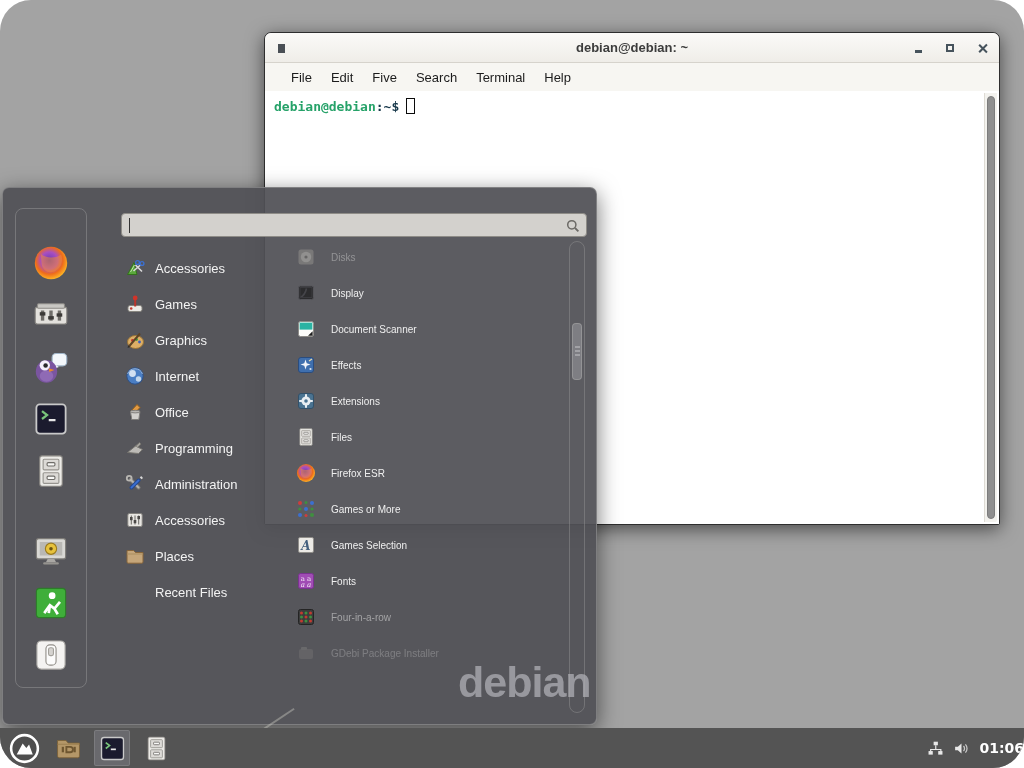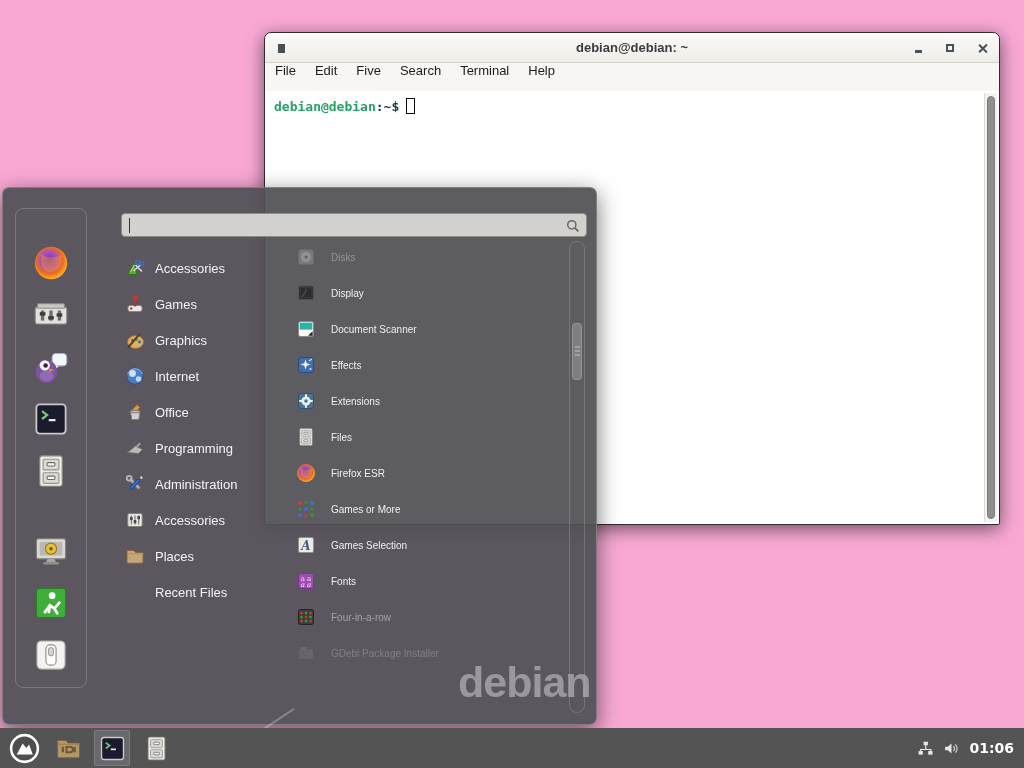--- a/index.html
+++ b/index.html
@@ -1,34 +1,34 @@
 <!DOCTYPE html>
 <html><head>
 <meta charset="utf-8">
 <style>
   * { margin:0; padding:0; box-sizing:border-box; }
   html,body { width:1024px; height:768px; overflow:hidden; font-family:"Liberation Sans", sans-serif; }
-  #desktop { position:relative; width:1024px; height:768px; background:#f9a8d4; overflow:hidden; }
+  #desktop { position:relative; width:1024px; height:768px; background:#a3a3a3; overflow:hidden;border-radius:31px; }
 
   
   #terminal-window { position:absolute; left:264px; top:32px; width:736px; height:493px;
     background:#ffffff; border:1px solid #2e2e2e; border-radius:7px 7px 2px 2px;
     box-shadow:0 4px 18px rgba(0,0,0,0.55); }
   .titlebar { position:relative; height:30px; background:linear-gradient(#fbfaf8,#efede8);
     border-bottom:1px solid #d6d3cc; border-radius:7px 7px 0 0; display:flex; align-items:center; justify-content:center; }
   .titlebar .win-mini-icon { position:absolute; left:13px; top:11px; width:7px; height:9px; background:#4a4f55; }
   .titlebar .title { font-size:13px; font-weight:bold; color:#3c3c3c; }
   .win-controls { position:absolute; right:12px; top:0; height:30px; display:flex; align-items:center; gap:24px; }
   .wc { display:inline-block; cursor:default; }
   .wc-min { width:7px; height:3px; background:#46535c; margin-top:6px; }
   .wc-max { width:8px; height:8px; border:2px solid #46535c; }
   .wc-close { position:relative; width:9px; height:9px; }
   .wc-close::before, .wc-close::after { content:""; position:absolute; left:4px; top:-1px; width:2.4px; height:11px; background:#46535c; }
   .wc-close::before { transform:rotate(45deg); } .wc-close::after { transform:rotate(-45deg); }
-  .menubar { height:28px; background:#f7f6f2; display:flex; gap:19px; padding-left:10px; }
+  .menubar { height:28px; background:#f7f6f2; display:flex; align-items:center; gap:19px; padding-left:26px; }
   .tmenu-item { font-size:13px; color:#1c1c1c; cursor:default; }
   .term-content { position:relative; height:433px; background:#fff; padding:7px 18px 0 9px;
     font-family:"DejaVu Sans Mono", monospace; font-size:13px; font-weight:bold; }
   .prompt-user { color:#26a269; }
   .prompt-rest { color:#17384a; }
   .term-cursor { display:inline-block; width:9px; height:16px; border:1.6px solid #0b0b0b; vertical-align:-3px; margin-left:7px; }
   .term-scrollbar { position:absolute; right:2px; top:2px; bottom:2px; width:13px; background:#f3f2ee; border-left:1px solid #dedbd4; border-radius:0 0 2px 0; }
   .term-scroll-thumb { position:absolute; left:2px; top:3px; bottom:3px; width:8px; background:#8f8f8f; border:1px solid #7c7c7c; border-radius:5px; }
 
   
@@ -65,21 +65,21 @@
   #watermark { position:absolute; left:455px; top:470px; font-size:43px; font-weight:600; letter-spacing:-1px;
     color:rgba(175,175,180,0.75); }
   #cursor-trail { position:absolute; left:202px; top:579px; width:107px; height:2px;
     background:rgba(215,215,205,0.38); transform:rotate(-33.6deg); transform-origin:left center; }
 
   
   #taskbar { position:absolute; left:0; bottom:0; width:1024px; height:40px; background:#545454;
     display:flex; align-items:center; padding-left:6px; }
   .tb-launcher { height:36px; min-width:36px; display:flex; align-items:center; justify-content:center; margin-right:8px; cursor:pointer; border-radius:2px; }
   .tb-launcher.active { background:#69696d; box-shadow:inset 0 0 0 1px rgba(255,255,255,0.12); }
-  #tray { margin-left:auto; display:flex; align-items:center; gap:9px; padding-right:10px; }
+  #tray { margin-left:auto; display:flex; align-items:center; gap:9px; }
   .tray-icon { display:flex; align-items:center; cursor:pointer; }
   #clock { font-size:14px; font-weight:bold; color:#ffffff; font-family:"DejaVu Sans", sans-serif; }
 </style>
 </head>
 <body>
 
 <div id="desktop">
 
   <div id="terminal-window">
     <div class="titlebar">

